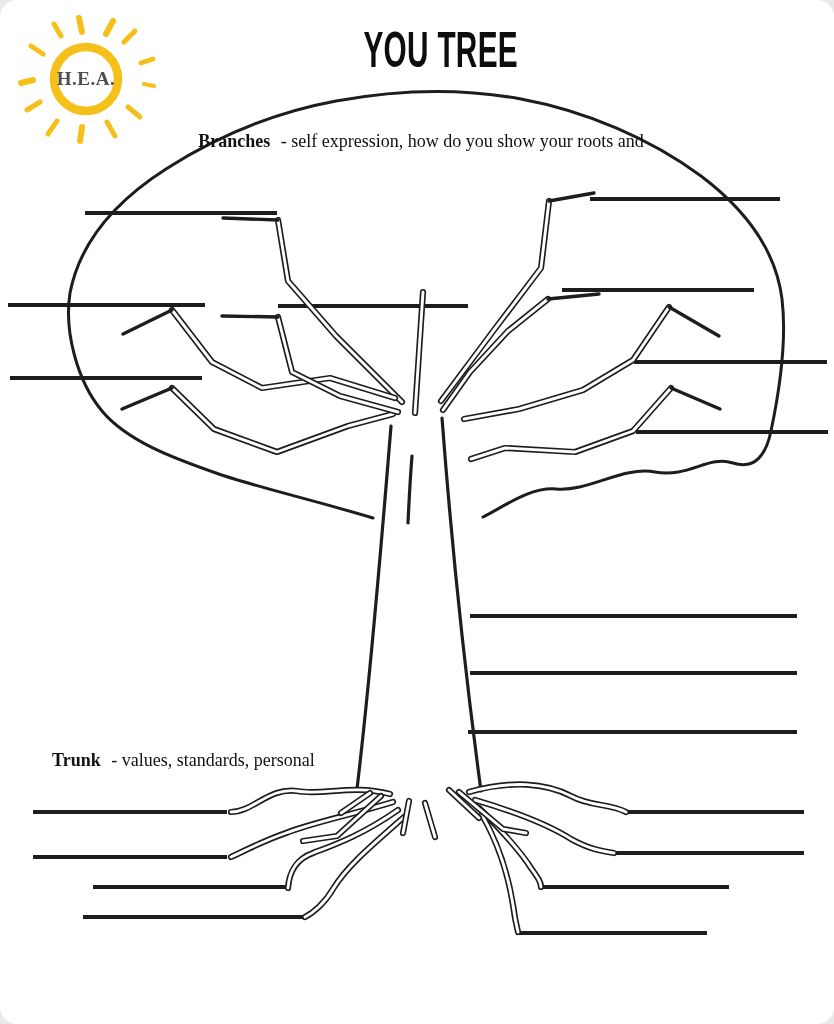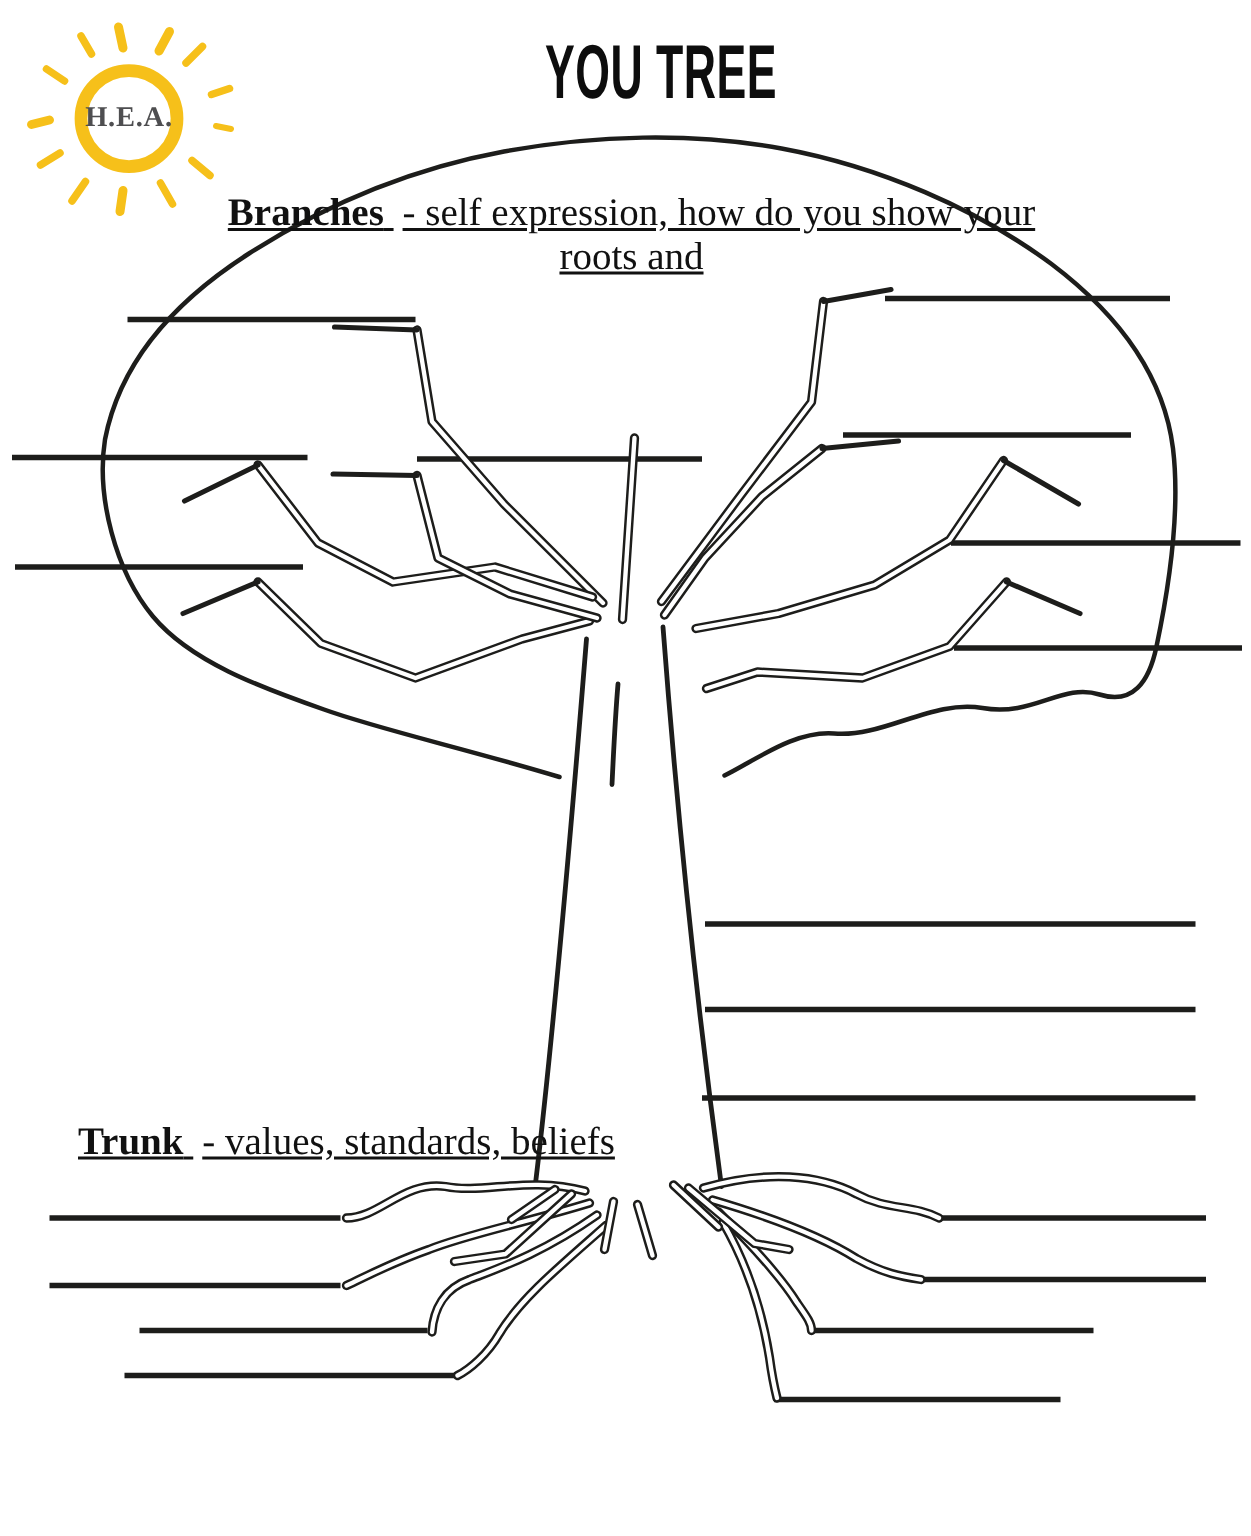--- a/index.html
+++ b/index.html
@@ -5,21 +5,21 @@
   :root{
     --ink:#1d1d1b;
     --sun-yellow:#f6c01a;
     --logo-text-gray:#4e4e50;
     --background:#ffffff;
   }
   html,body{margin:0;padding:0;background:#e9e9e9;}
   .page{
     position:relative;width:834px;height:1024px;margin:0 auto;
     background:var(--background);overflow:hidden;
-    font-family:"Liberation Serif",serif;color:#111;
+    font-family:"Liberation Serif",serif;color:#111;border-radius:17px;
   }
   svg{display:block;}
   .art{position:absolute;left:0;top:0;}
   
   .cv{fill:none;stroke:var(--ink);stroke-width:3;stroke-linecap:round;}
   .wl{fill:none;stroke:var(--ink);stroke-width:3.8;}
   .tr{fill:none;stroke:var(--ink);stroke-width:3.2;stroke-linecap:round;}
   .to{fill:none;stroke:var(--ink);stroke-width:6.2;stroke-linejoin:round;stroke-linecap:round;}
   .ti{fill:none;stroke:#fff;stroke-width:2.9;stroke-linejoin:round;stroke-linecap:round;}
   .fl{fill:none;stroke:var(--ink);stroke-width:3.4;stroke-linecap:round;}
@@ -33,21 +33,21 @@
   
   .logo{position:absolute;left:16px;top:6px;width:140px;height:150px;}
   .ray{stroke:var(--sun-yellow);stroke-linecap:round;fill:none;}
   .ring{fill:none;stroke:var(--sun-yellow);stroke-width:8.5;}
   .logo-text{
     position:absolute;left:0;top:62px;width:100%;text-align:center;
     font:700 19px "Liberation Serif",serif;letter-spacing:.5px;
     color:var(--logo-text-gray);
   }
   
-  .sec{position:absolute;font-size:26px;line-height:29px;text-decoration:underline;}
+  .sec{position:absolute;font-size:18px;line-height:29px;}
   .sec .bld{font-weight:700;}
   .sec .dsc{margin-left:6px;}
   .sec-branches{left:131px;top:127px;width:580px;text-align:center;}
   .sec-trunk{left:470px;top:551px;white-space:nowrap;}
   .sec-roots{left:52px;top:746px;white-space:nowrap;}
 </style>
 </head>
 <body>
 
 <div class="page">
@@ -187,16 +187,16 @@
   </h1>
 
   <div class="sec sec-branches">
     <span class="bld">Branches</span>
     <span class="dsc">- self expression, how do you show your roots and</span>
   </div>
 
 
   <div class="sec sec-roots">
     <span class="bld">Trunk</span>
-    <span class="dsc">- values, standards, beliefs</span>
+    <span class="dsc">- values, standards, personal</span>
   </div>
 
 </div>
 
 </body></html>

